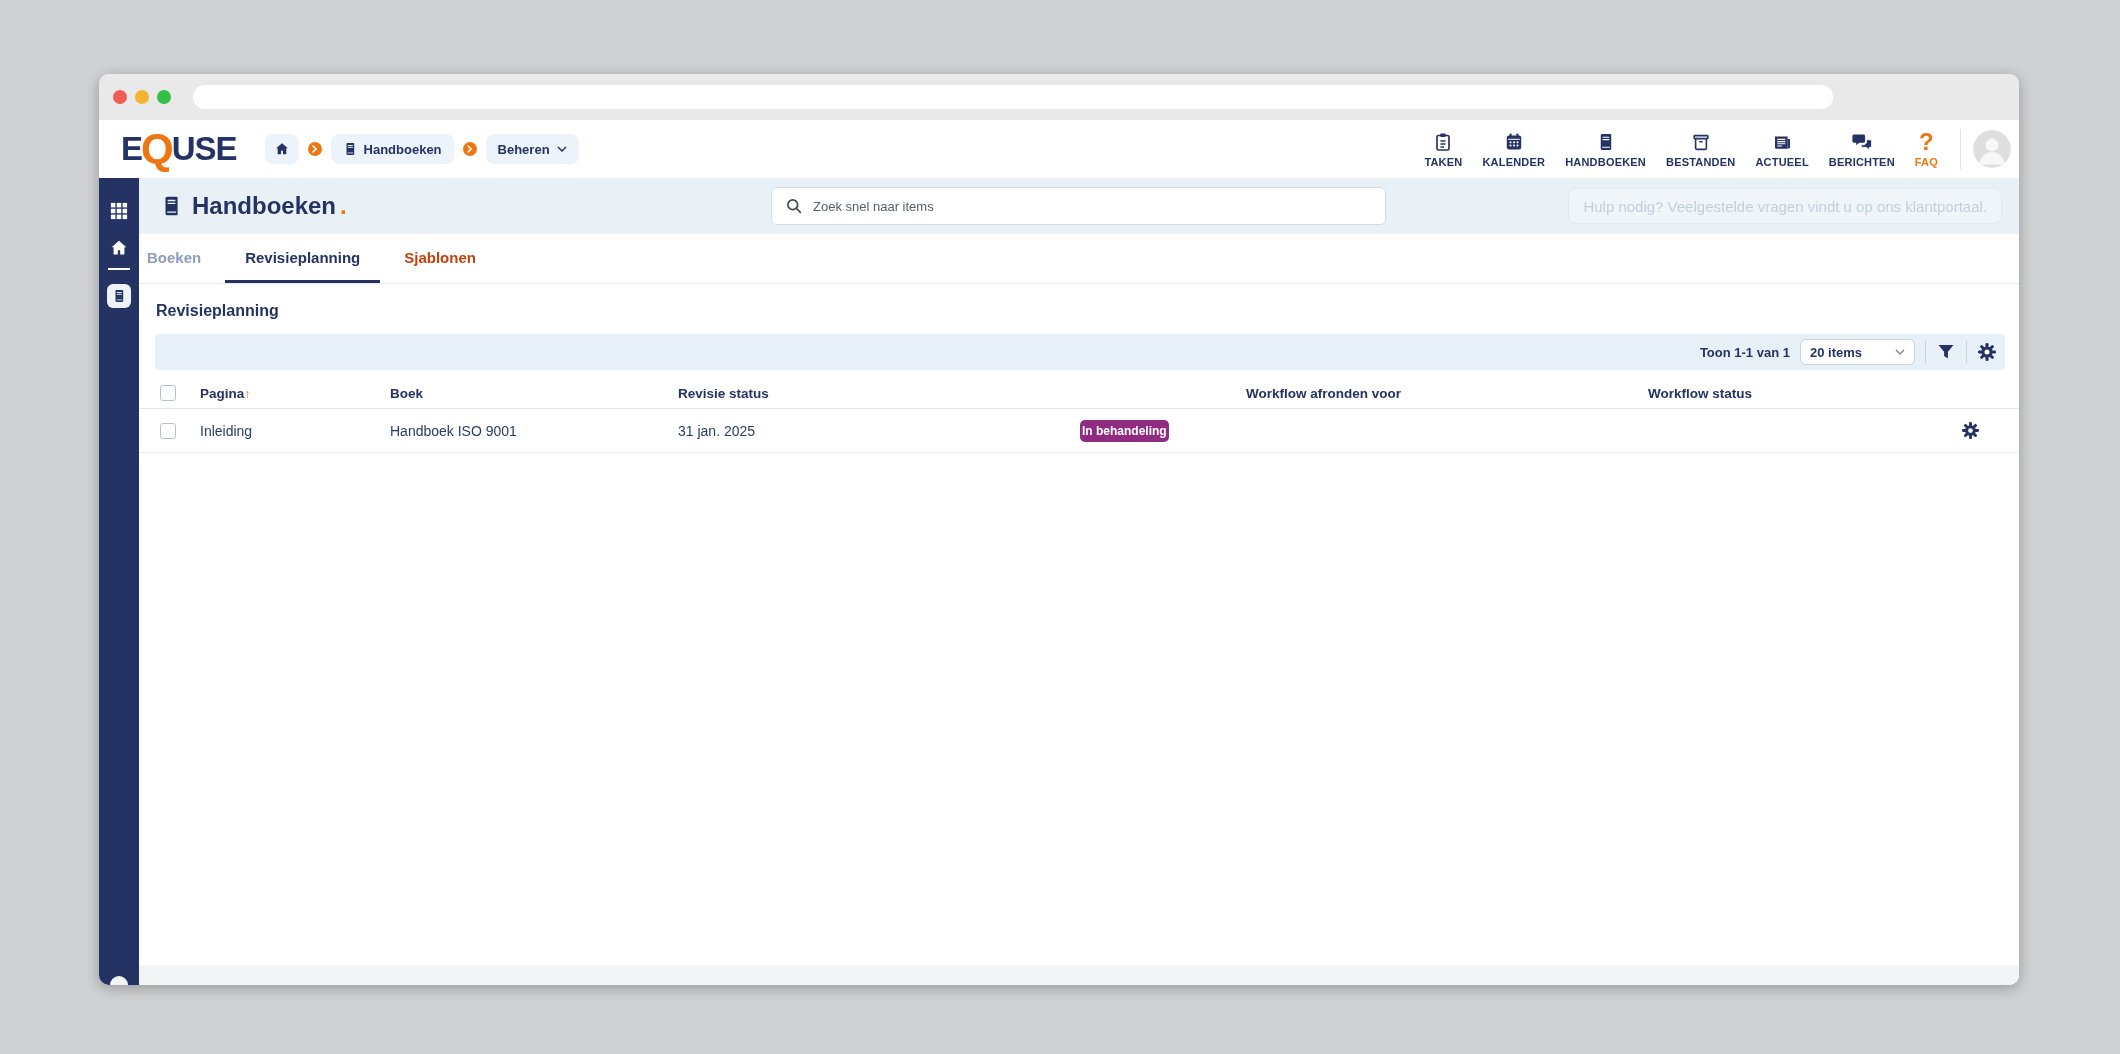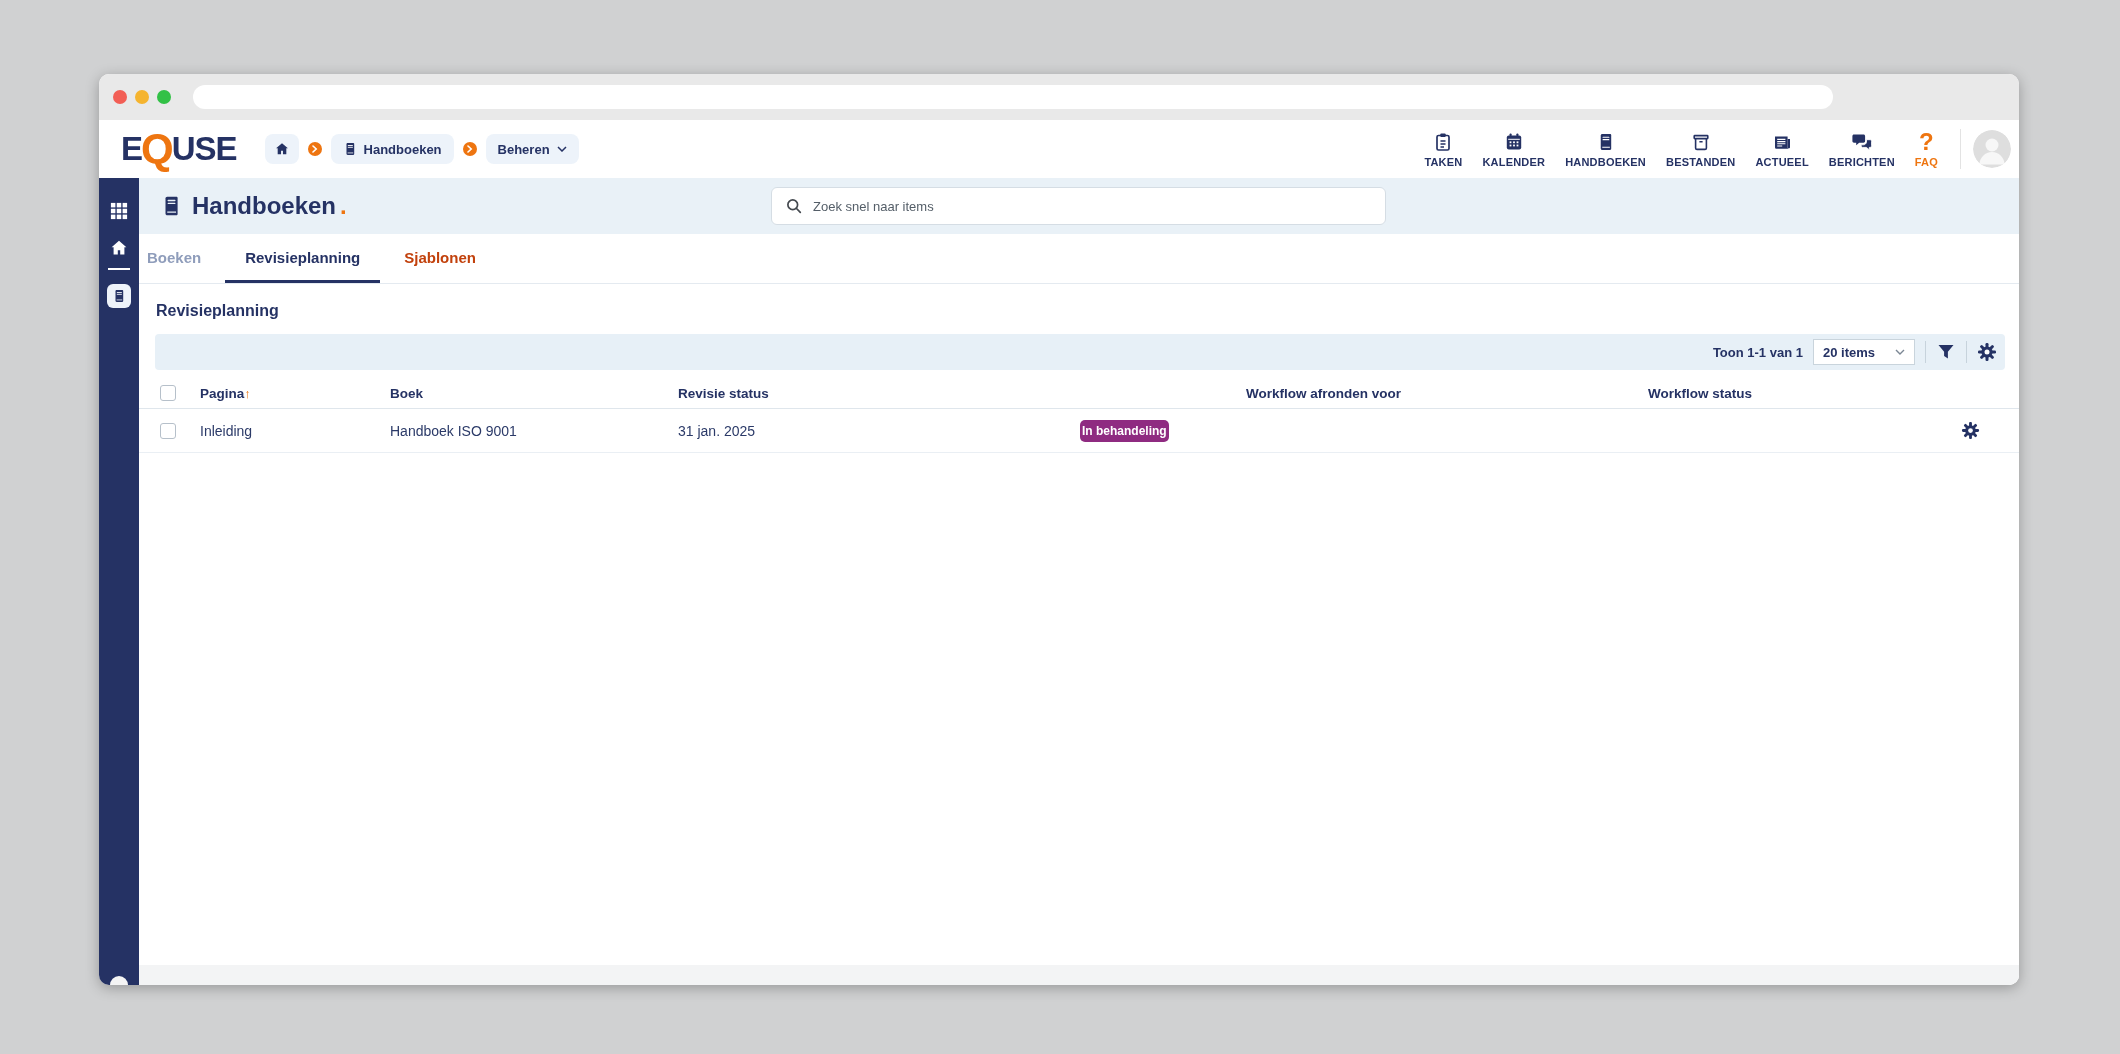--- a/index.html
+++ b/index.html
@@ -57,21 +57,21 @@
   .tab { display:flex; align-items:center; font-size:15px; font-weight:700; cursor:pointer; border-bottom:3px solid transparent; }
   .tab.t-boeken { color:#8f9dbb; margin-right:24px; }
   .tab.active { color:#253264; border-bottom-color:#253264; padding:0 20px; }
   .tab.t-sjablonen { color:#c2410c; margin-left:24px; }
 
   .body { flex:1; position:relative; }
   .section-heading { margin:18px 0 0 17px; font-size:16px; font-weight:800; color:#253264; }
 
   .toolbar { margin:14px 0 0 16px; width:1850px; height:36px; background:#e7f0f7; border-radius:4px; display:flex; align-items:center; justify-content:flex-end; padding-right:8px; gap:10px;padding-left:27px; }
   .toolbar .count { font-size:13px; font-weight:700; color:#253264; }
-  .page-size { height:26px; background:#fff; border:1px solid #c9d4dc; border-radius:0; display:flex; align-items:center; gap:20px; padding:0 9px; font-size:13px; font-weight:700; color:#253264; cursor:pointer; }
+  .page-size { height:26px; background:#fff; border:1px solid #c9d4dc; border-radius:6px; display:flex; align-items:center; gap:33px; padding:0 9px; font-size:13px; font-weight:700; color:#253264; cursor:pointer; }
   .page-size .chev { color:#7b8794; }
   .tb-divider { width:1px; height:22px; background:#c7d3dc; }
   .tb-icon { cursor:pointer; display:flex; align-items:center; }
 
   .thead { display:flex; align-items:center; height:31px; margin-top:8px; border-bottom:1px solid #dfe6ec; font-size:13.5px; font-weight:700; color:#253264; }
   .trow { display:flex; align-items:center; height:44px; border-bottom:1px solid #eaeff4; font-size:14px; color:#2b3a68; cursor:pointer; }
   .col-check { width:61px; padding-left:21px; display:flex; align-items:center; flex:none; }
   .col-pagina { width:190px; flex:none; display:flex; align-items:center; }
   .col-boek { width:288px; flex:none; }
   .col-revisie { width:568px; flex:none; }
@@ -283,20 +283,23 @@
             <span class="t-dot">.</span>
         </div>
         <div class="search-box">
           <span class="icon">
             <svg width="18" height="18" viewBox="0 0 20 20" fill="none" stroke="#44494f" stroke-width="1.9">
                 <circle cx="8.6" cy="8.6" r="5.4"></circle>
                 <path d="m12.8 12.8 4.2 4.2" stroke-linecap="round"></path>
               </svg>
           </span>
           <input type="text" placeholder="Zoek snel naar items" style="">
+        </div>
+        <div class="help-pill">
+          <span>Hulp nodig? Veelgestelde vragen vindt u op ons klantportaal.</span>
         </div>
       </div>
 
       <div class="tabs-row">
         <div class="tab t-boeken">
             <span>Boeken</span>
           </div>
         <div class="tab active">
             <span>Revisieplanning</span>
           </div>

